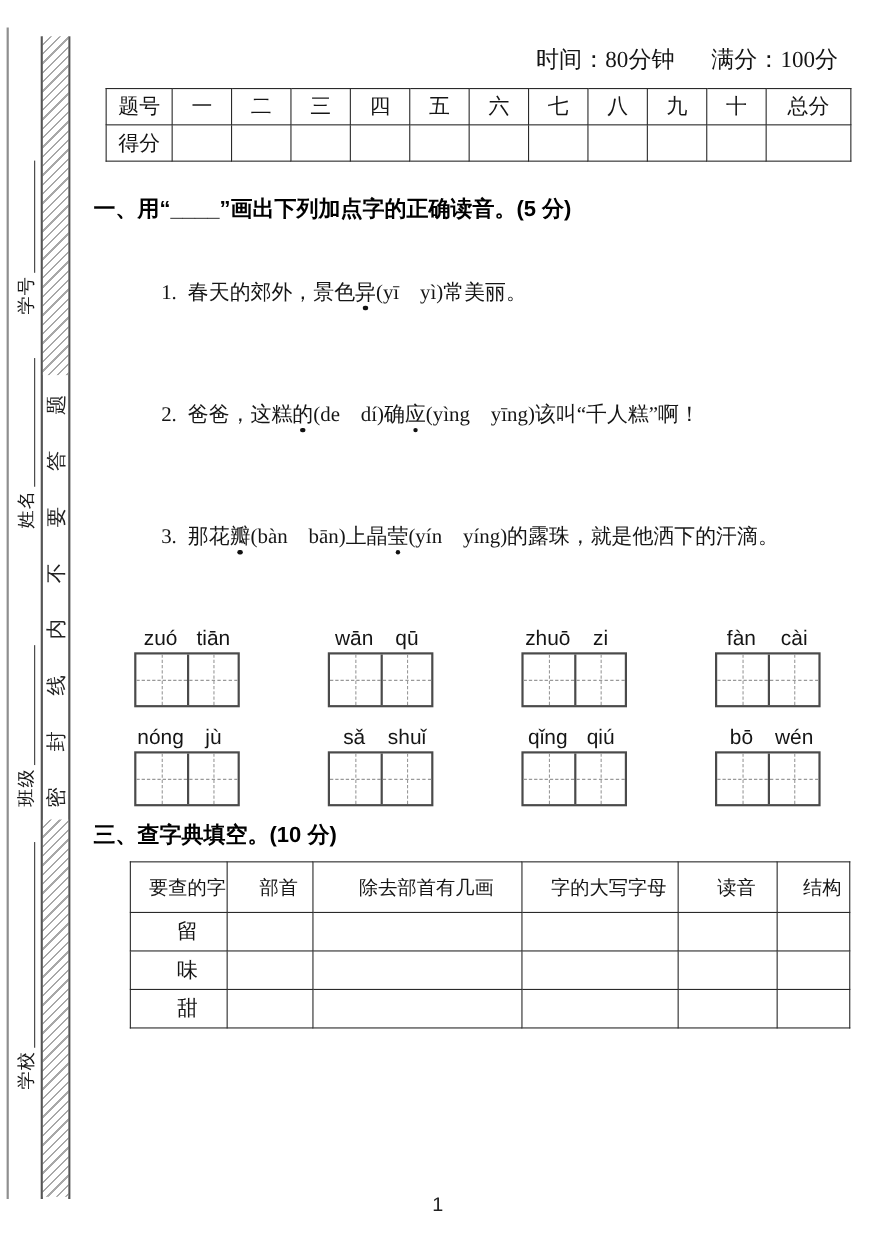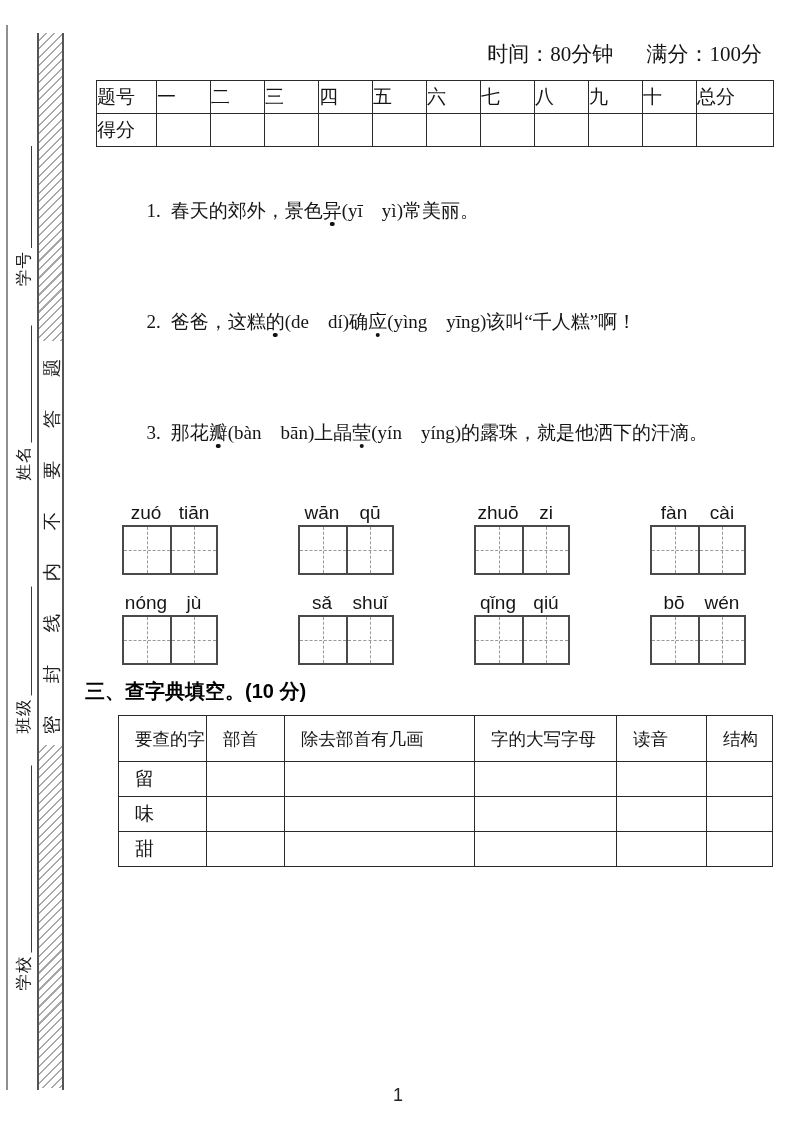--- a/index.html
+++ b/index.html
@@ -36,40 +36,40 @@
   .content { position:absolute; left:85px; top:0; width:700px; }
 
   .title { margin-top:84px; text-align:center; font-size:36px; font-weight:700;
            letter-spacing:1px; line-height:44px; color:#000; }
 
   .info-line { margin-top:40px; text-align:right; padding-right:23px;
                font-size:21px; line-height:28px; }
   .info-gap { margin-left:28px; }
 
   table { border-collapse:collapse; }
-  td { border:1.5px solid #2a2a2a; font-size:19px; }
+  td { border:1.5px solid #2a2a2a; text-align:center; font-size:19px; }
 
   .score-table { margin-top:12px; margin-left:11px; width:677px; table-layout:fixed; }
   .score-table tr:first-child td { height:33px; }
   .score-table tr:last-child  td { height:33px; }
 
   .sec-heading { font-family:"Liberation Sans", sans-serif; font-weight:700;
                  font-size:20px; line-height:26px; color:#000; white-space:pre-wrap; }
   .h1m { margin-top:30px; } .h2m { margin-top:5px; } .h3m { margin-top:13px; }
 
   .s1-item { margin-left:33px; font-size:19px; line-height:37px; white-space:pre-wrap; }
   .s1-first { margin-top:8px; }
   .inum { margin-right:10px; }
   .dotc { position:relative; }
   .dotc::after { content:''; position:absolute; left:50%; bottom:-5px; width:4.5px; height:4.5px;
                  border-radius:50%; background:#111; transform:translateX(-50%); }
 
   
   .word-row { margin-left:37px; width:624px; display:flex; justify-content:space-between; }
-  .wr1 { margin-top:15px; } .wr2 { margin-top:18px; }
+  .wr1 { margin-top:27px; } .wr2 { margin-top:18px; }
   .word-box { width:96px; }
   .py { display:flex; height:20px; font-family:"Liberation Sans", sans-serif;
         font-size:19px; line-height:20px; margin-bottom:2px; }
   .py span { width:50%; text-align:center; }
   .wgrid { display:flex; width:96px; height:50px; border:2px solid #4a4a4a; }
   .wcell { position:relative; width:50%; }
   .wcell + .wcell { border-left:2px solid #4a4a4a; }
   .wcell::before { content:''; position:absolute; left:0; right:0; top:50%; border-top:1.2px dashed #999; }
   .wcell::after  { content:''; position:absolute; top:0; bottom:0; left:50%; border-left:1.2px dashed #999; }
 
@@ -158,20 +158,21 @@
         <td></td>
         <td></td>
         <td></td>
         <td></td>
         <td></td>
         <td></td>
       </tr>
     </tbody>
       </table>
 
+    <div class="sec-heading h1m">一、用“____”画出下列加点字的正确读音。(5 分)</div>
     <div class="s1-item s1-first">
       <span class="inum">1.</span><span>春天的郊外，景色</span><span class="dotc">异</span><span>(yī　yì)常美丽。</span>
     </div>
     <div class="s1-item">
       <span class="inum">2.</span><span>爸爸，这糕</span><span class="dotc">的</span><span>(de　dí)确</span><span class="dotc">应</span><span>(yìng　yīng)该叫“千人糕”啊！</span>
     </div>
     <div class="s1-item">
       <span class="inum">3.</span><span>那花</span><span class="dotc">瓣</span><span>(bàn　bān)上晶</span><span class="dotc">莹</span><span>(yín　yíng)的露珠，就是他洒下的汗滴。</span>
     </div>
 

